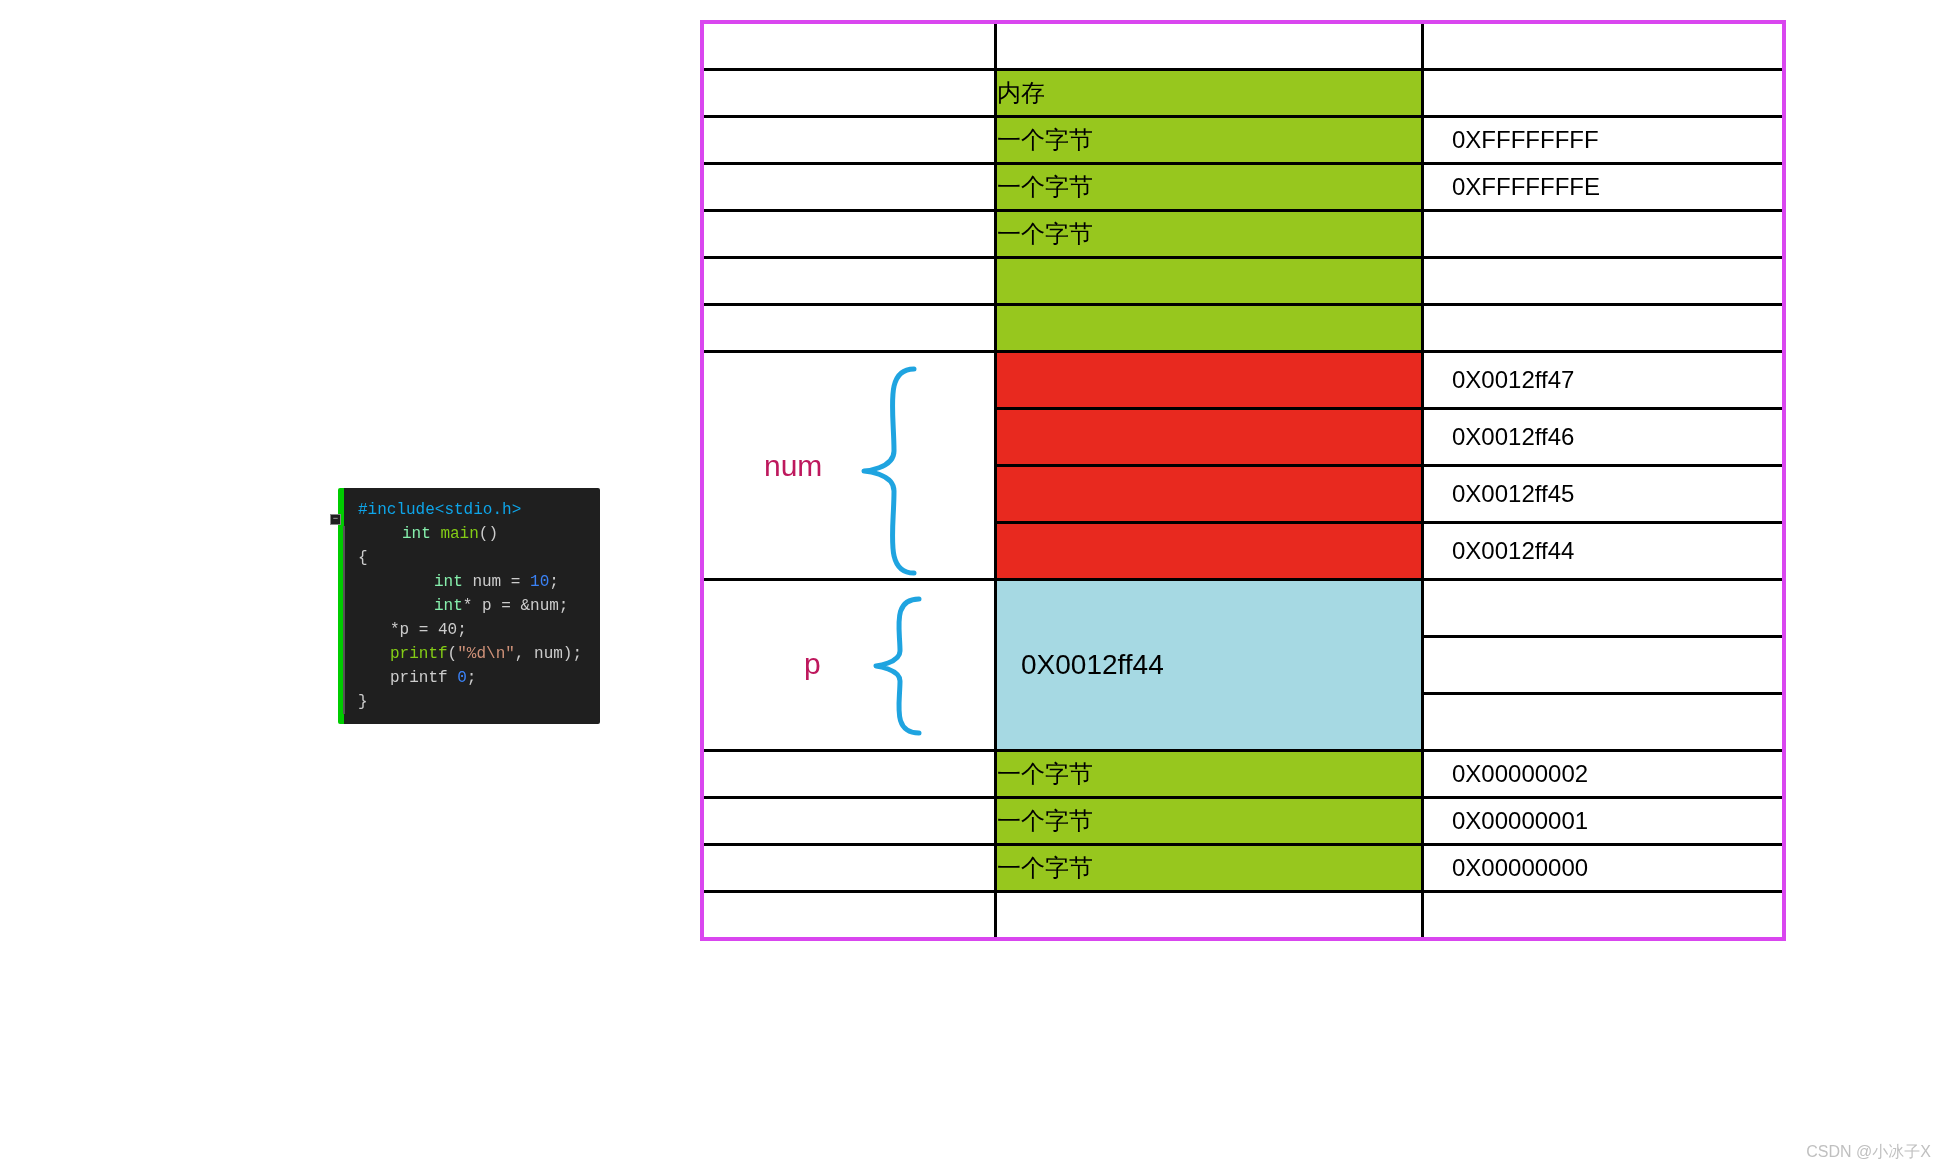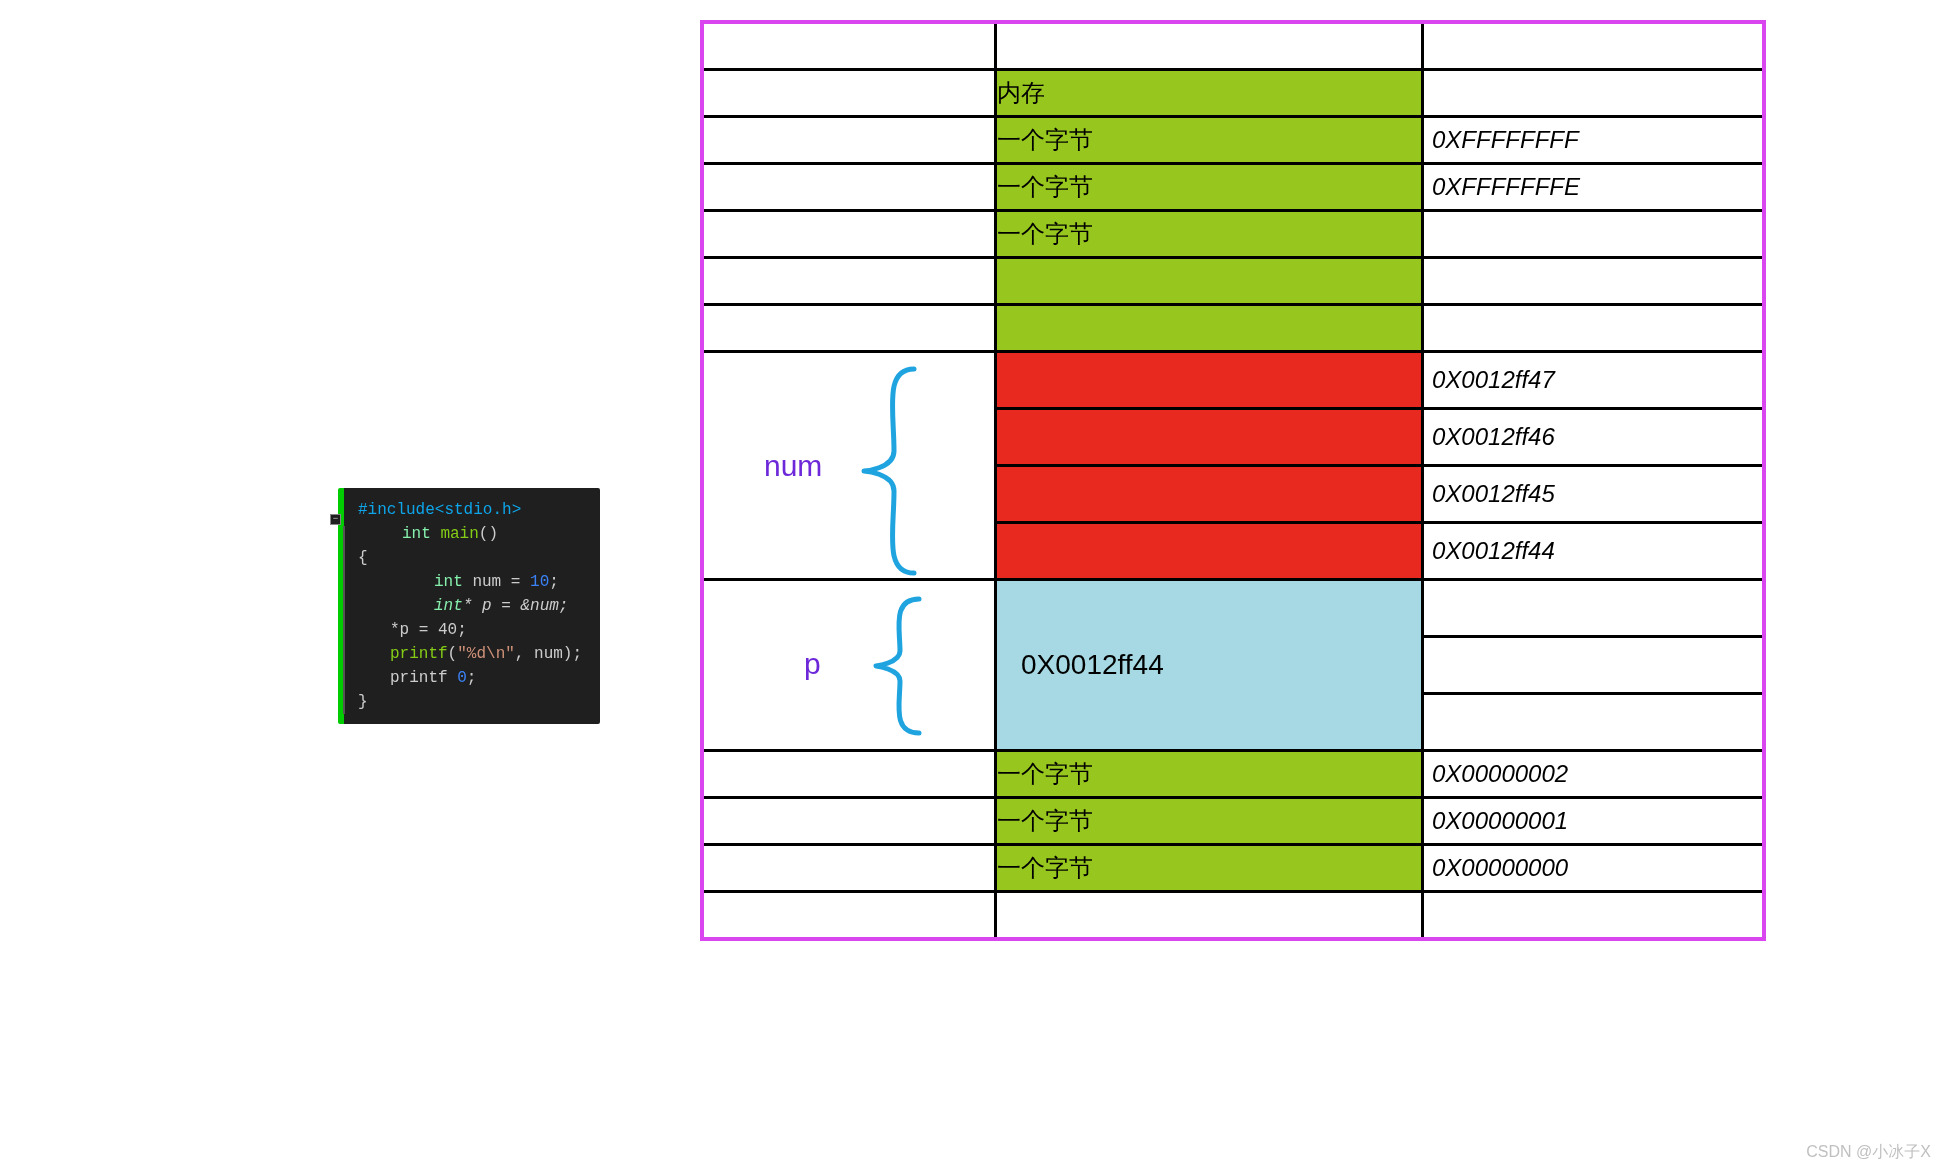--- a/index.html
+++ b/index.html
@@ -56,38 +56,38 @@
   }
   .table td {
     border: 3px solid #000;
     vertical-align: middle;
     font-size: 24px;
     padding: 0;
     height: 44px;
   }
   td.left   { width: 290px; background:#fff; }
   td.center { width: 400px; background:#fff; position:relative;}
-  td.right  { width: 330px; background:#fff; padding-left: 8px; font-style: italic; }
+  td.right  { width: 330px; background:#fff; padding-left: 28px; }
   .green { background: #97c71e !important; }
   .red   { background: #e8291f !important; }
   .blue  { background: #a6d9e3 !important; }
   .clabel { padding-left: 38px; }
 
   .brace {
     position:absolute;
     stroke:#1fa4e0;
     stroke-width:5;
     fill:none;
     stroke-linecap:round;
     stroke-linejoin:round;
   }
   .brace-label {
     position:absolute;
     font-size:30px;
-    color:#6d28d9;
+    color:#be185d;
     font-family:"Microsoft YaHei",Arial,sans-serif;
   }
 
   .watermark {
     position:absolute;
     right:14px;
     bottom:6px;
     font-size:16px;
     color:#c0c0c0;
     font-family:Arial;
@@ -96,21 +96,21 @@
 </head>
 <body>
 
 <div class="code-block" style="left:338px; top:488px;">
   <div class="collapse-box">−</div>
   <div class="gutter-line"></div>
   <div><span class="cmt">#include&lt;stdio.h&gt;</span></div>
   <div><span class="type">int</span><span class="fn"> main</span><span>()</span></div>
   <div><span>{</span></div>
   <div style="padding-left:32px;"><span class="type">int</span><span> num = </span><span class="num">10</span><span>;</span></div>
-  <div style="padding-left:32px;font-style:italic;"><span class="type">int</span><span>* p = &amp;num;</span></div>
+  <div style="padding-left:32px;"><span class="type">int</span><span>* p = &amp;num;</span></div>
   <div style="padding-left:32px;"><span>*p = 40;</span></div>
   <div style="padding-left:32px;"><span></span></div>
   <div style="padding-left:32px;"><span class="fn">printf</span><span>(</span><span class="str">"%d\n"</span><span>, num);</span></div>
   <div style="padding-left:32px;"><span>printf </span><span class="num">0</span><span>;</span></div>
   <div><span>}</span></div>
 </div>
 
 <table class="table" style="left:700px; top:20px;">
 
   <tbody>

